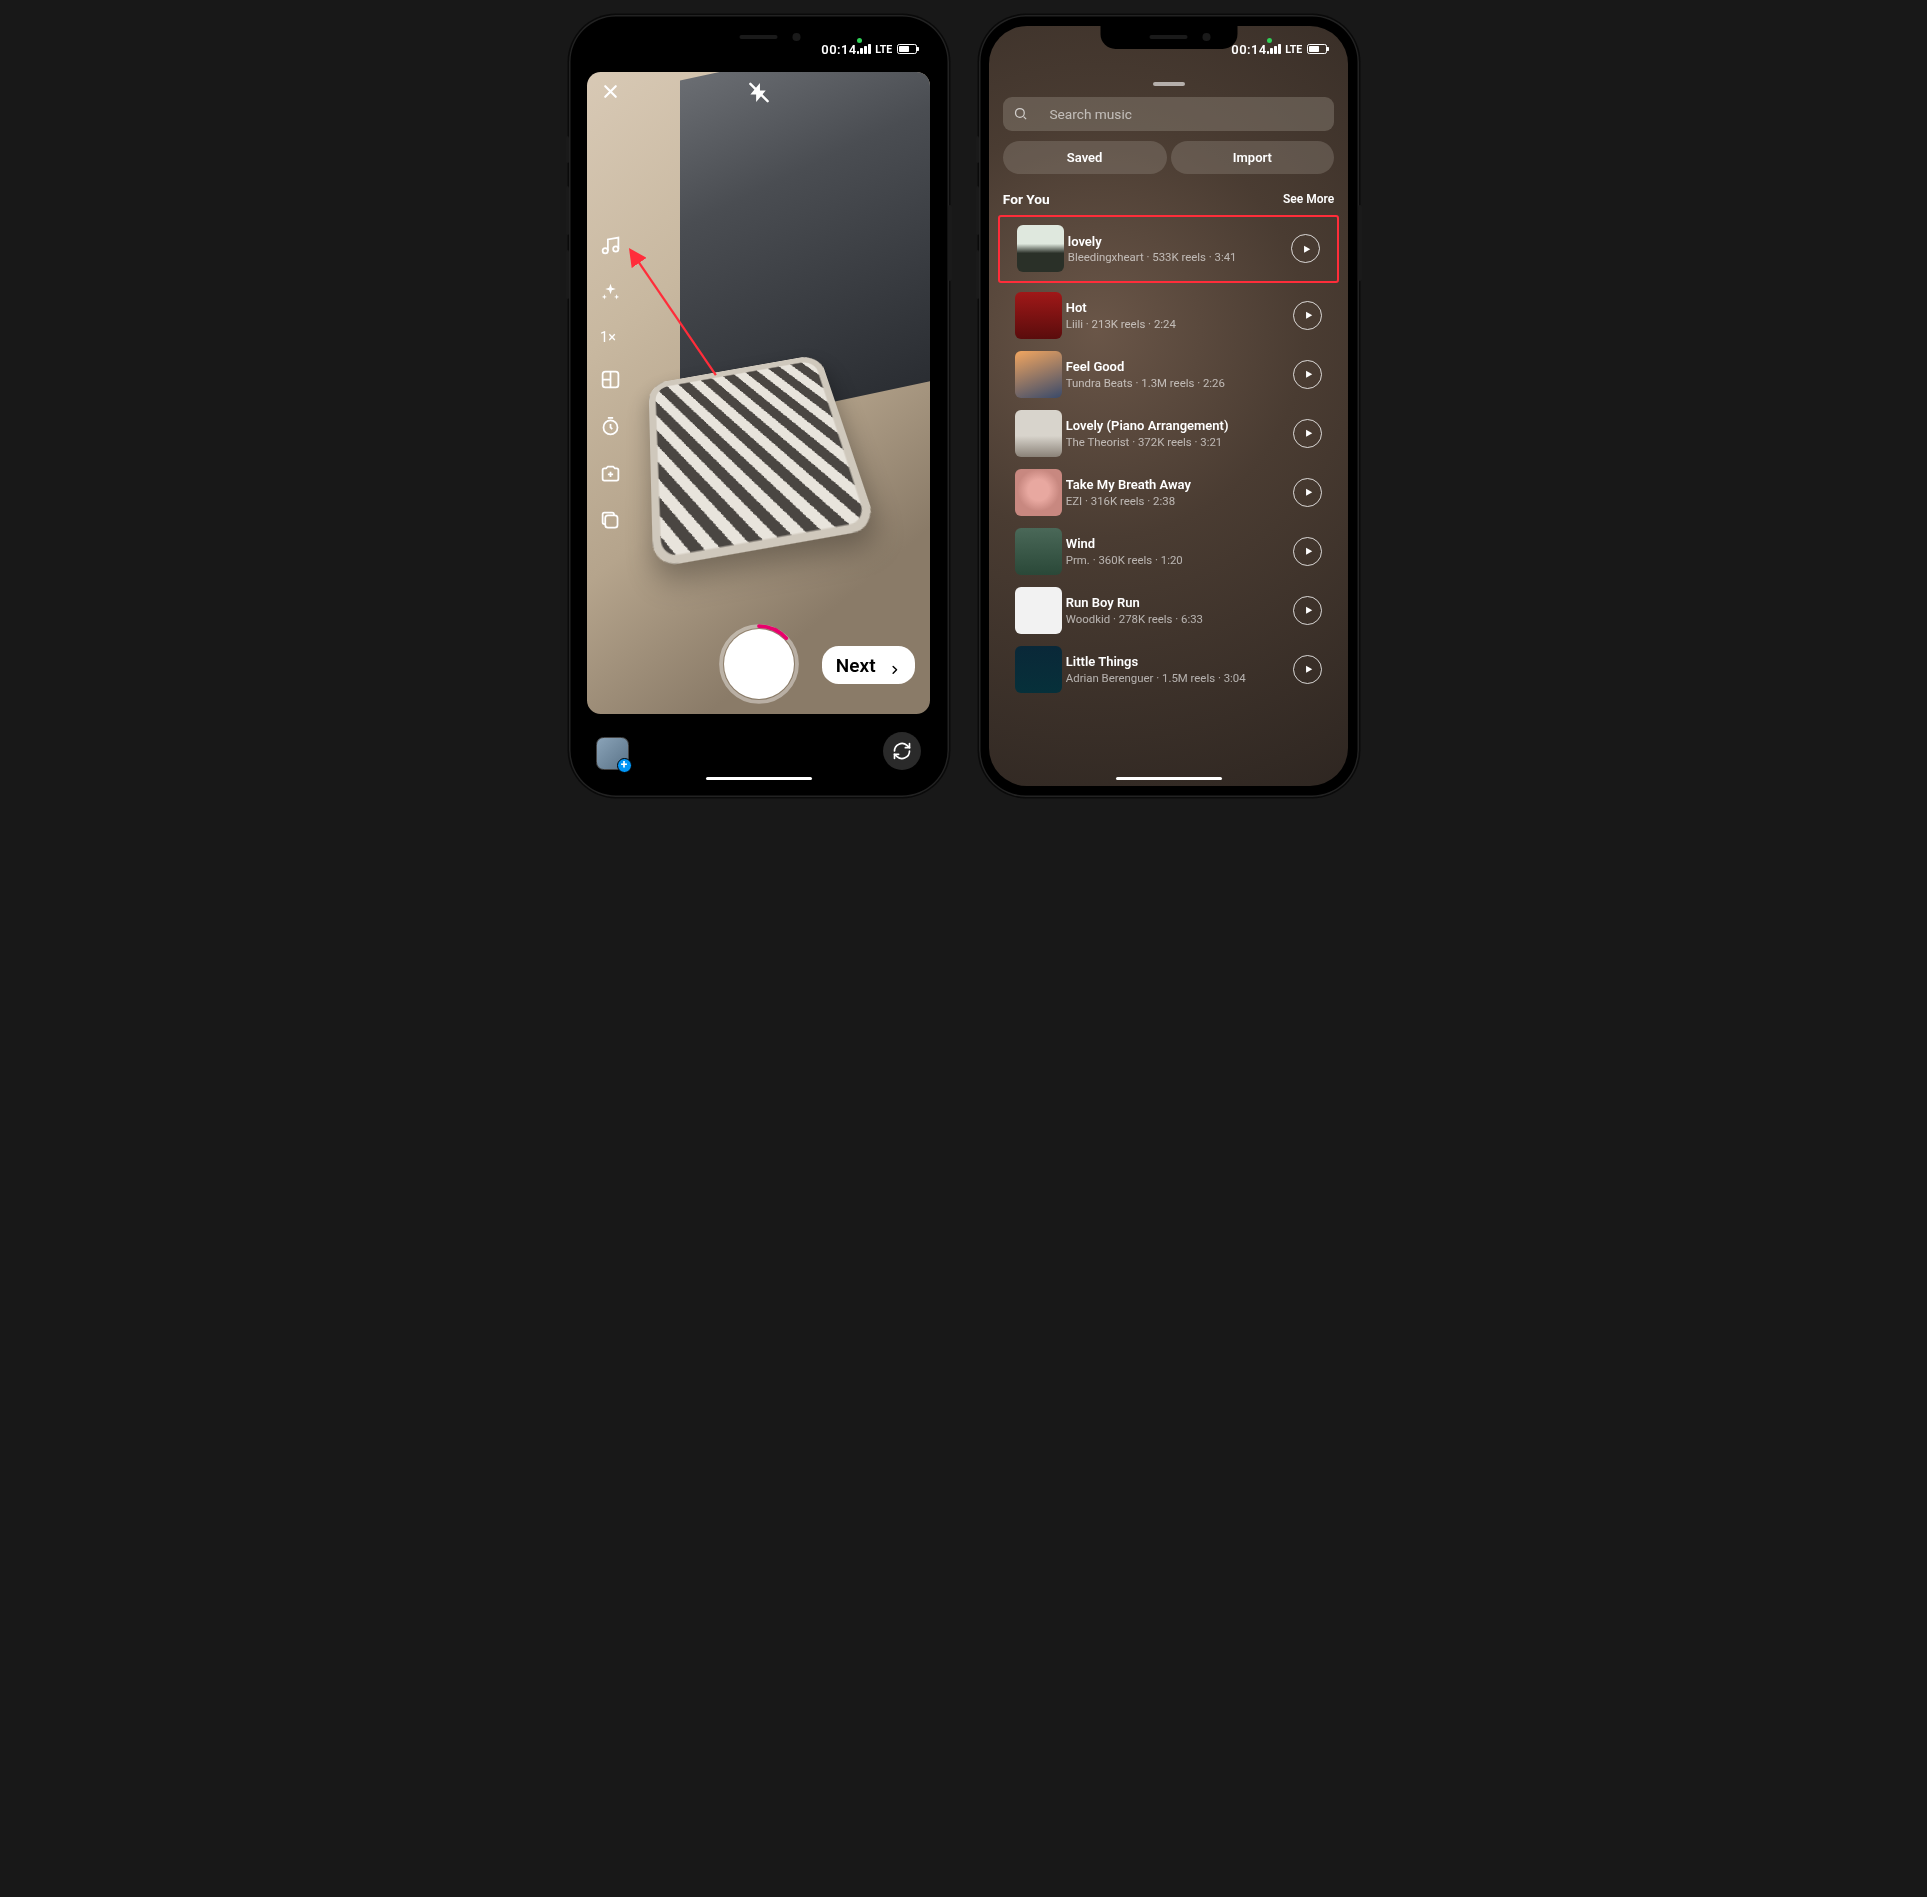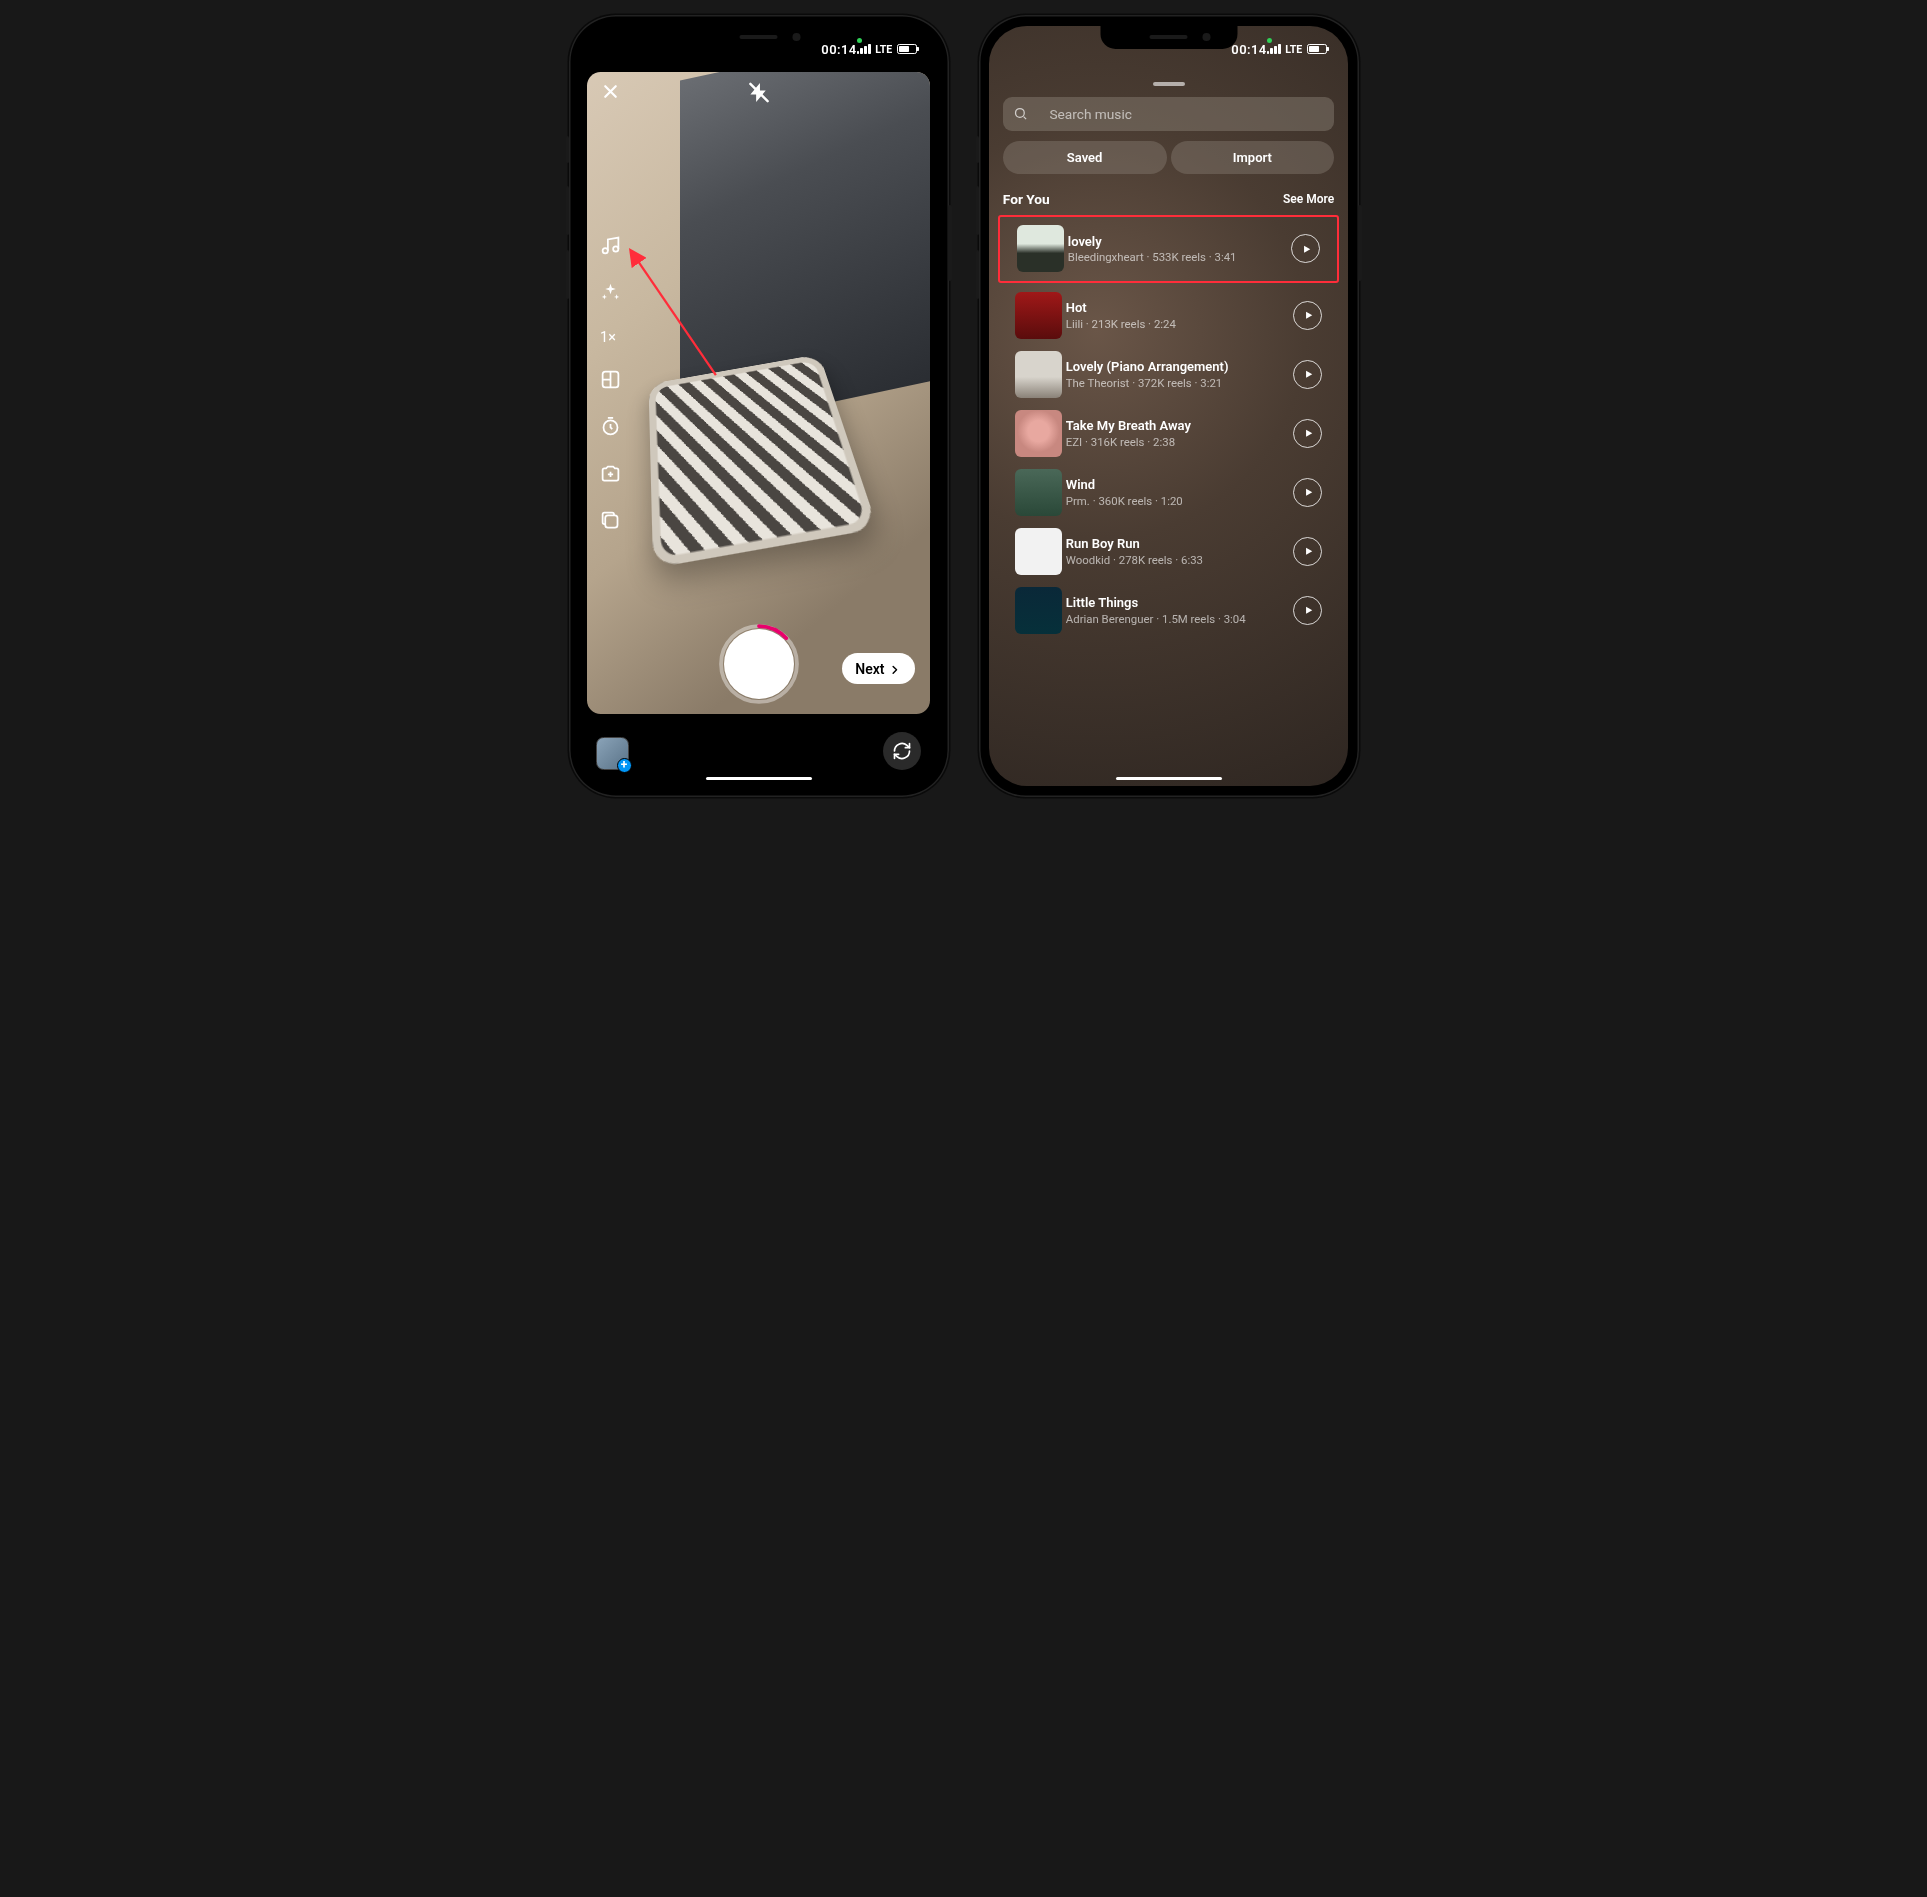--- a/index.html
+++ b/index.html
@@ -111,21 +111,21 @@
   .flash-btn { position:absolute; top:55px; left:50%; transform:translateX(-50%); z-index:30; color:#fff;}
   .flash-btn svg { width:23px; height:23px; }
   .side-tools { position:absolute; top:209px; left:21px; z-index:30; display:flex; flex-direction:column; gap:23px; color:#fff;}
   .side-tools .tool svg { width:21px; height:21px; }
   .tool-1x { font-size:14.4px; font-weight:400; color:#fff; }
   .arrow-annotation { position:absolute; top:220px; left:46px; z-index:31; }
   .arrow-annotation svg { width:106px; height:137px; }
   .shutter-wrap { position:absolute; bottom:87px; left:50%; transform:translateX(-50%); z-index:30;}
   .shutter { width:70px; height:70px; border-radius:50%; background:#fff;}
   .shutter-ring { position:absolute; top:-6px; left:-6px; width:82px; height:82px; }
-  .next-btn { position:absolute; bottom:102px; right:23px; z-index:30; background:#fff; color:#000; padding:7.6px 13.7px; border-radius:16.7px; font-size:14px; font-weight:600; display:flex; align-items:flex-end; gap:3px;}
+  .next-btn { position:absolute; bottom:102px; right:23px; z-index:30; background:#fff; color:#000; padding:7.6px 13.7px; border-radius:16.7px; font-size:19px; font-weight:600; display:flex; align-items:flex-end; gap:12px;}
   .next-btn svg { width:13.7px; height:13.7px; }
   .gallery-thumb { position:absolute; bottom:16.7px; left:16.7px; width:33px; height:33px; border-radius:7.6px; background:linear-gradient(135deg,#8aa3b8,#5a7388); z-index:30; border:1.1px solid #444;}
   .gallery-plus { position:absolute; bottom:-3.8px; right:-3.8px; width:15px; height:15px; border-radius:50%; background:#0095f6; display:flex; align-items:center; justify-content:center; color:#fff; font-size:12px; font-weight:700; border:1.5px solid #000;}
   .flip-cam { position:absolute; bottom:16.7px; right:16.7px; width:38px; height:38px; border-radius:50%; background:#2a2a2a; z-index:30; display:flex; align-items:center; justify-content:center; color:#fff;}
   .flip-cam svg { width:20px; height:20px; }
 
   
   .music-sheet-bg {
     position:absolute; inset:0;
     background: radial-gradient(circle at 30% 40%, #6a5648 0%, #4a3c32 40%, #2e2621 100%);
@@ -356,20 +356,32 @@
       <div class="track-title">Hot</div>
       <div class="track-sub">Liili · 213K reels · 2:24</div>
     </div>
     <div class="play-btn">
       <svg viewBox="0 0 24 24">
                 <path d="M7 4l14 8L7 20z"></path>
               </svg>
     </div>
           </div>
           <div class="track-row">
+    <div class="track-cover cover-2"></div>
+    <div class="track-info">
+      <div class="track-title">Feel Good</div>
+      <div class="track-sub">Tundra Beats · 1.3M reels · 2:26</div>
+    </div>
+    <div class="play-btn">
+      <svg viewBox="0 0 24 24">
+                <path d="M7 4l14 8L7 20z"></path>
+              </svg>
+    </div>
+          </div>
+          <div class="track-row">
     <div class="track-cover cover-3"></div>
     <div class="track-info">
       <div class="track-title">Lovely (Piano Arrangement)</div>
       <div class="track-sub">The Theorist · 372K reels · 3:21</div>
     </div>
     <div class="play-btn">
       <svg viewBox="0 0 24 24">
                 <path d="M7 4l14 8L7 20z"></path>
               </svg>
     </div>

